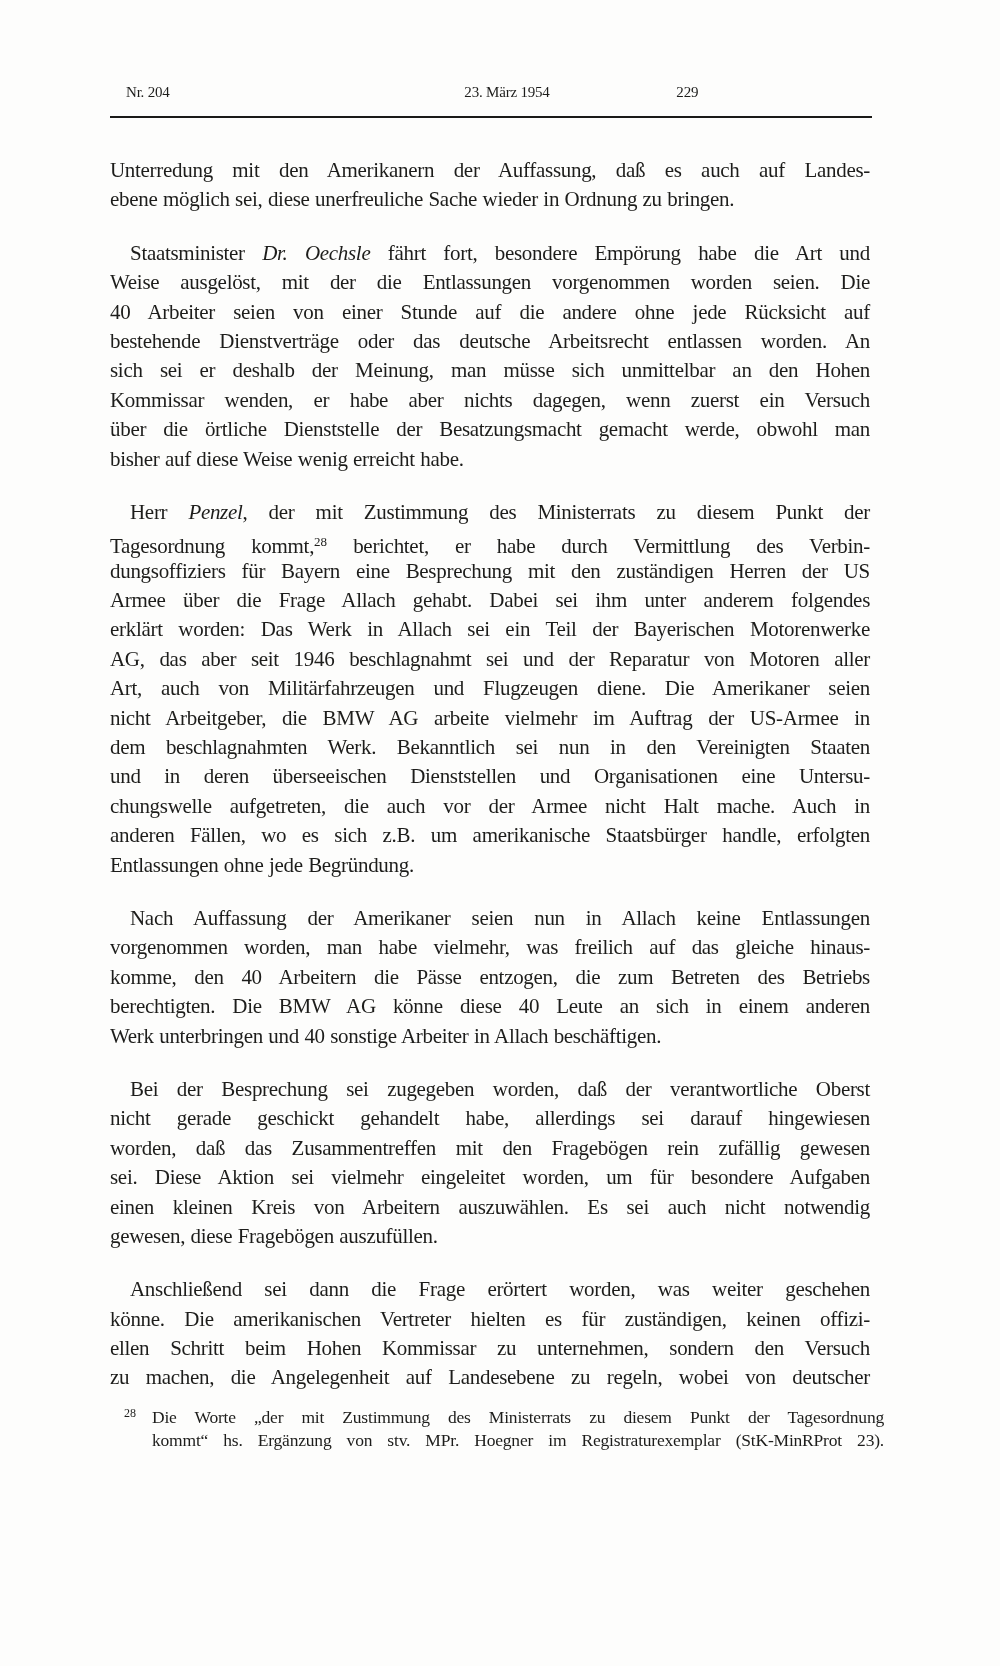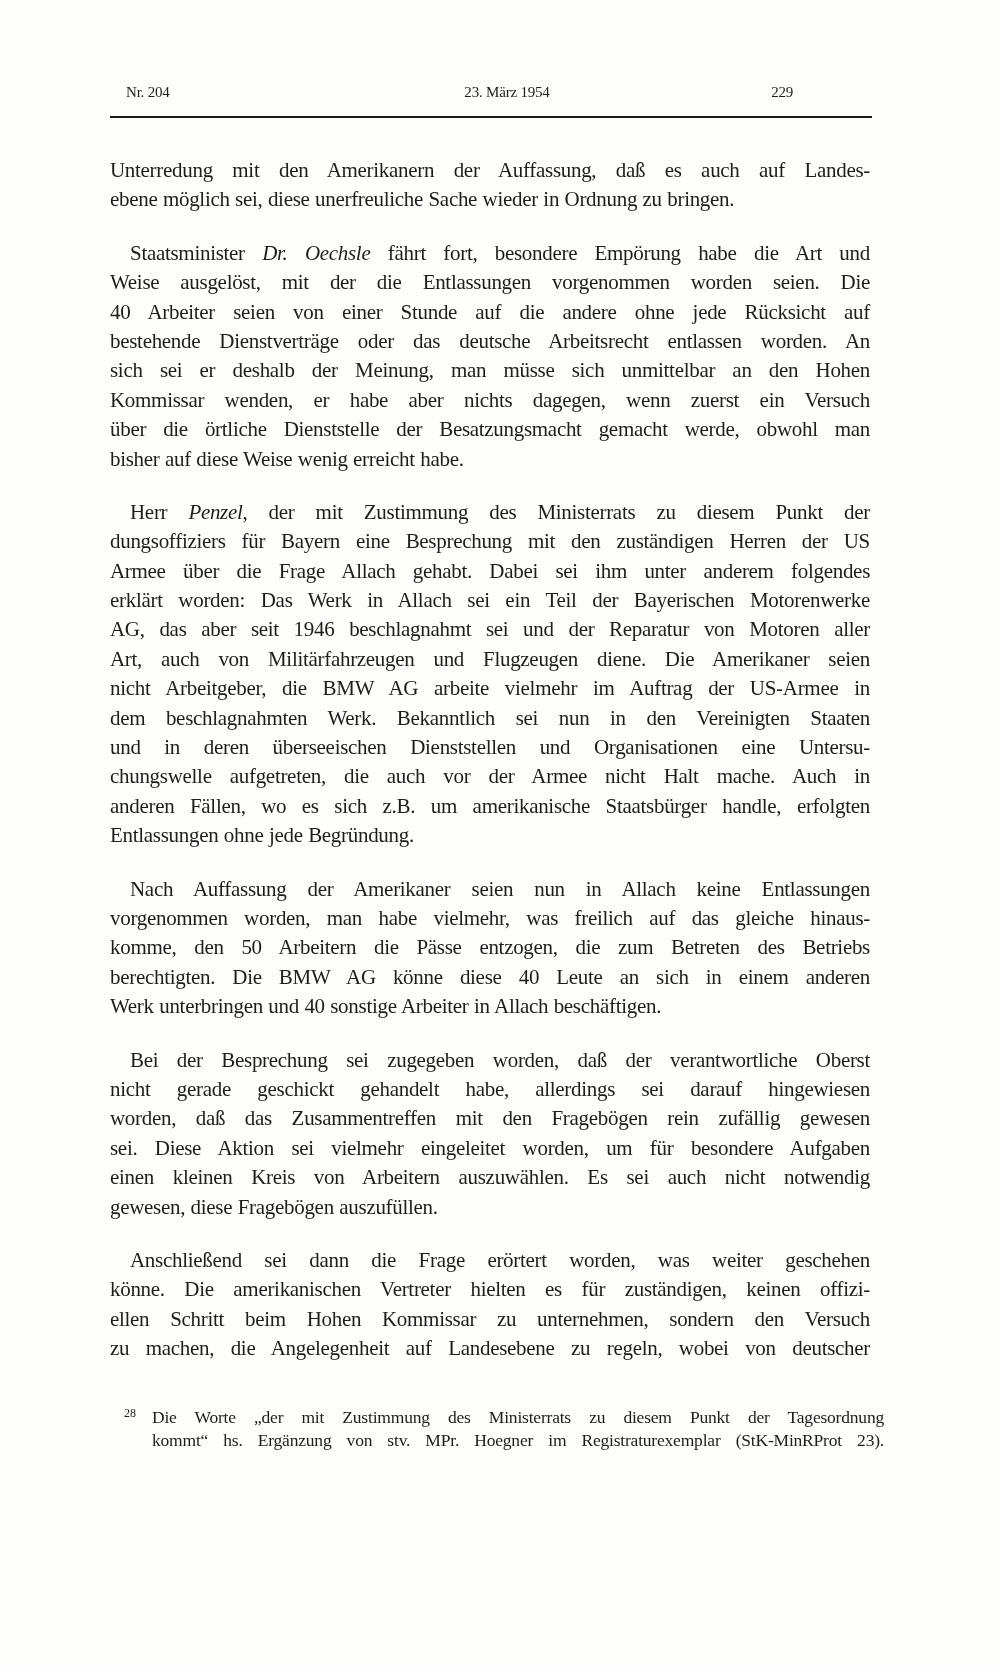--- a/index.html
+++ b/index.html
@@ -20,21 +20,21 @@
   .page { position: absolute; inset: 0; }
 
   
   .hdr {
     position: absolute; top: 78px; left: 110px; width: 762px;
     display: flex; align-items: baseline;
     font-size: 15px; line-height: 29px; letter-spacing: -0.2px; margin-left: 16px;
   }
   .hdr .l { flex: 1; text-align: left; }
   .hdr .c { flex: 1.6; text-align: center; }
-  .hdr .r { flex: 1; text-align: center; }
+  .hdr .r { flex: 1; text-align: left; }
   .hdr-rule {
     position: absolute; top: 116px; left: 110px;
     width: 762px; height: 2px; background: var(--rule);
   }
 
   
   .bodytext {
     position: absolute; top: 156px; left: 110px; width: 760px;
     font-size: 21px; letter-spacing: -0.3px; word-spacing: 0.5px;
   }
@@ -78,36 +78,37 @@
         <div class="line"><span>Weise ausgelöst, mit der die Entlassungen vorgenommen worden seien. Die</span></div>
         <div class="line"><span>40 Arbeiter seien von einer Stunde auf die andere ohne jede Rücksicht auf</span></div>
         <div class="line"><span>bestehende Dienstverträge oder das deutsche Arbeitsrecht entlassen worden. An</span></div>
         <div class="line"><span>sich sei er deshalb der Meinung, man müsse sich unmittelbar an den Hohen</span></div>
         <div class="line"><span>Kommissar wenden, er habe aber nichts dagegen, wenn zuerst ein Versuch</span></div>
         <div class="line"><span>über die örtliche Dienststelle der Besatzungsmacht gemacht werde, obwohl man</span></div>
         <div class="line left"><span>bisher auf diese Weise wenig erreicht habe.</span></div>
       </div>
       <div>
         <div class="line indent"><span>Herr </span><span class="it">Penzel</span><span>, der mit Zustimmung des Ministerrats zu diesem Punkt der</span></div>
+        <div class="line"><span>Tagesordnung kommt,</span><span class="sup">28</span><span> berichtet, er habe durch Vermittlung des Verbin-</span></div>
         <div class="line"><span>dungsoffiziers für Bayern eine Besprechung mit den zuständigen Herren der US</span></div>
         <div class="line"><span>Armee über die Frage Allach gehabt. Dabei sei ihm unter anderem folgendes</span></div>
         <div class="line"><span>erklärt worden: Das Werk in Allach sei ein Teil der Bayerischen Motorenwerke</span></div>
         <div class="line"><span>AG, das aber seit 1946 beschlagnahmt sei und der Reparatur von Motoren aller</span></div>
         <div class="line"><span>Art, auch von Militärfahrzeugen und Flugzeugen diene. Die Amerikaner seien</span></div>
         <div class="line"><span>nicht Arbeitgeber, die BMW AG arbeite vielmehr im Auftrag der US-Armee in</span></div>
         <div class="line"><span>dem beschlagnahmten Werk. Bekanntlich sei nun in den Vereinigten Staaten</span></div>
         <div class="line"><span>und in deren überseeischen Dienststellen und Organisationen eine Untersu-</span></div>
         <div class="line"><span>chungswelle aufgetreten, die auch vor der Armee nicht Halt mache. Auch in</span></div>
         <div class="line"><span>anderen Fällen, wo es sich z.B. um amerikanische Staatsbürger handle, erfolgten</span></div>
         <div class="line left"><span>Entlassungen ohne jede Begründung.</span></div>
       </div>
       <div>
         <div class="line indent"><span>Nach Auffassung der Amerikaner seien nun in Allach keine Entlassungen</span></div>
         <div class="line"><span>vorgenommen worden, man habe vielmehr, was freilich auf das gleiche hinaus-</span></div>
-        <div class="line"><span>komme, den 50 Arbeitern die Pässe entzogen, die zum Betreten des Betriebs</span></div>
+        <div class="line"><span>komme, den 40 Arbeitern die Pässe entzogen, die zum Betreten des Betriebs</span></div>
         <div class="line"><span>berechtigten. Die BMW AG könne diese 40 Leute an sich in einem anderen</span></div>
         <div class="line left"><span>Werk unterbringen und 40 sonstige Arbeiter in Allach beschäftigen.</span></div>
       </div>
       <div>
         <div class="line indent"><span>Bei der Besprechung sei zugegeben worden, daß der verantwortliche Oberst</span></div>
         <div class="line"><span>nicht gerade geschickt gehandelt habe, allerdings sei darauf hingewiesen</span></div>
         <div class="line"><span>worden, daß das Zusammentreffen mit den Fragebögen rein zufällig gewesen</span></div>
         <div class="line"><span>sei. Diese Aktion sei vielmehr eingeleitet worden, um für besondere Aufgaben</span></div>
         <div class="line"><span>einen kleinen Kreis von Arbeitern auszuwählen. Es sei auch nicht notwendig</span></div>
         <div class="line left"><span>gewesen, diese Fragebögen auszufüllen.</span></div>

